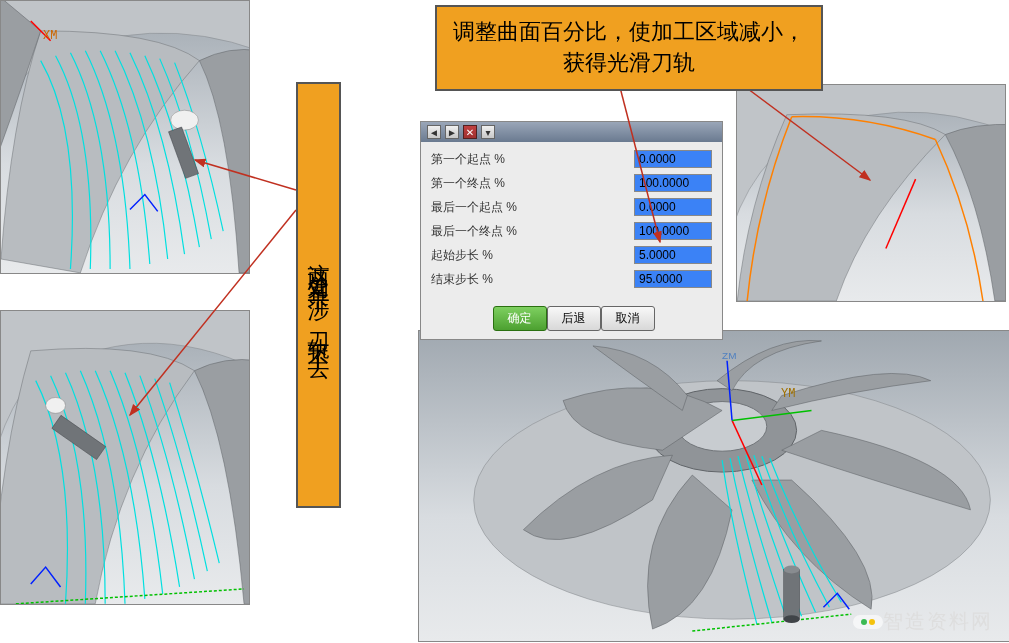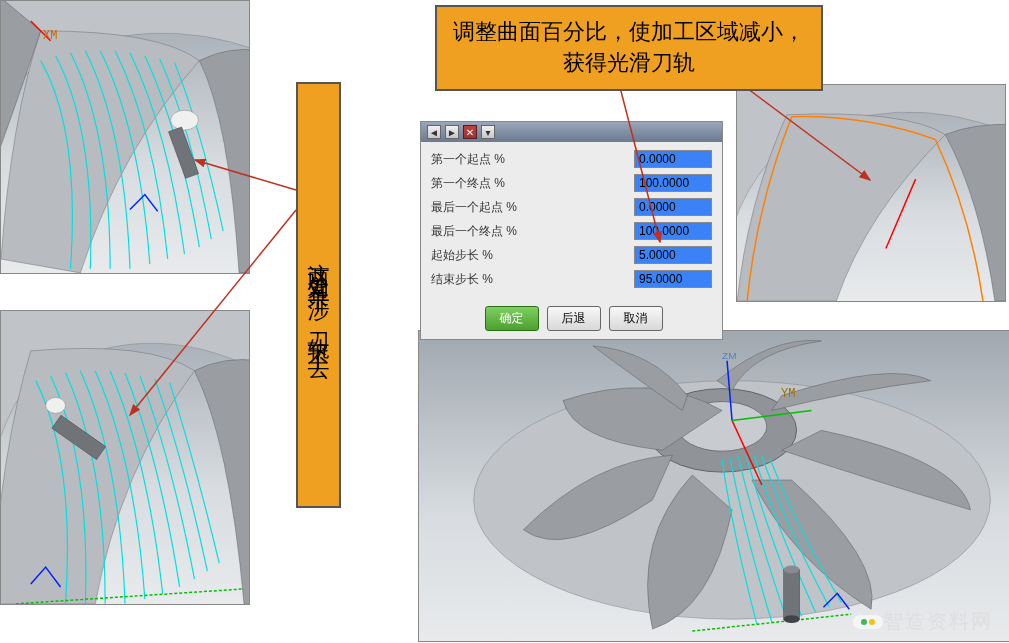--- a/index.html
+++ b/index.html
@@ -170,21 +170,20 @@
       background: #3b82f6;
       border: 1px solid #888;
       text-align: left;
       padding: 0 4px;
       font-size: 12px;
       font-family: inherit;
     }
     .dialog-buttons {
       display: flex;
       justify-content: center;
-      gap: 8px;
       padding: 6px 0 8px 4px;
       background: #ececec;
     }
     .dlg-btn {
       padding: 3px 14px;
       font-size: 12px;
       border: 1px solid #666;
       border-radius: 3px;
       cursor: pointer;
       background: linear-gradient(180deg,#f8f8f8,#d8d8d8);

